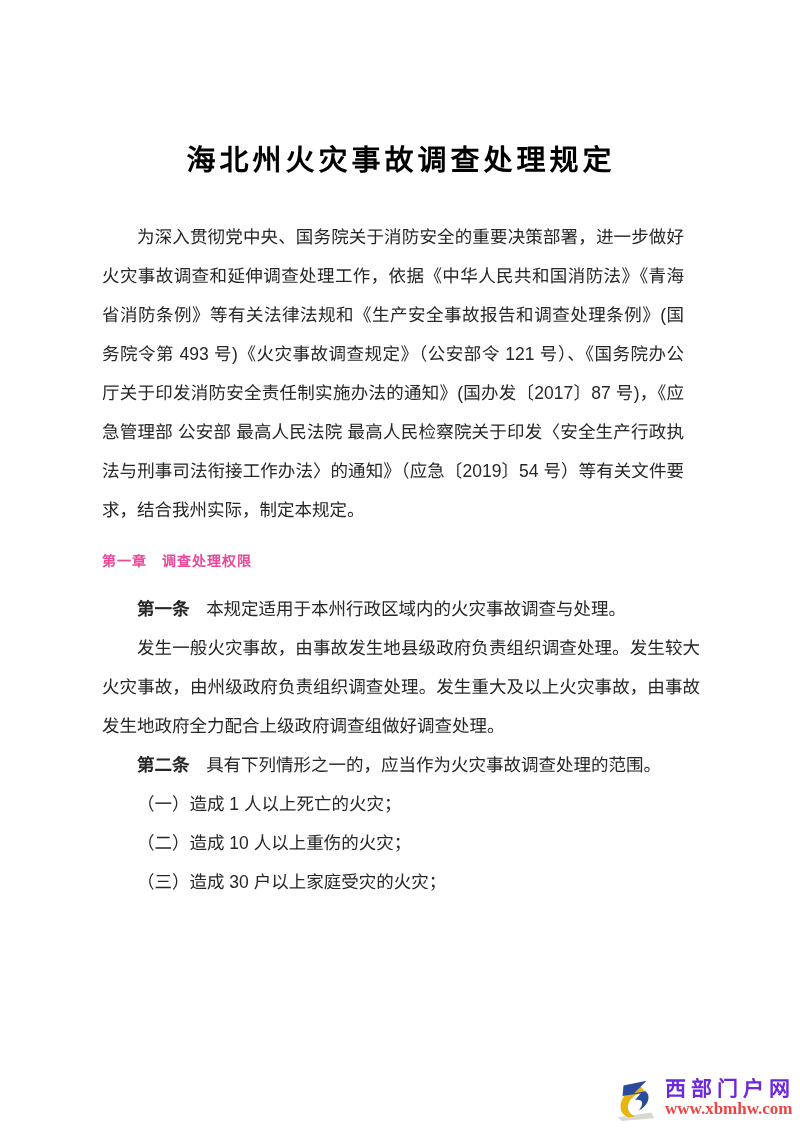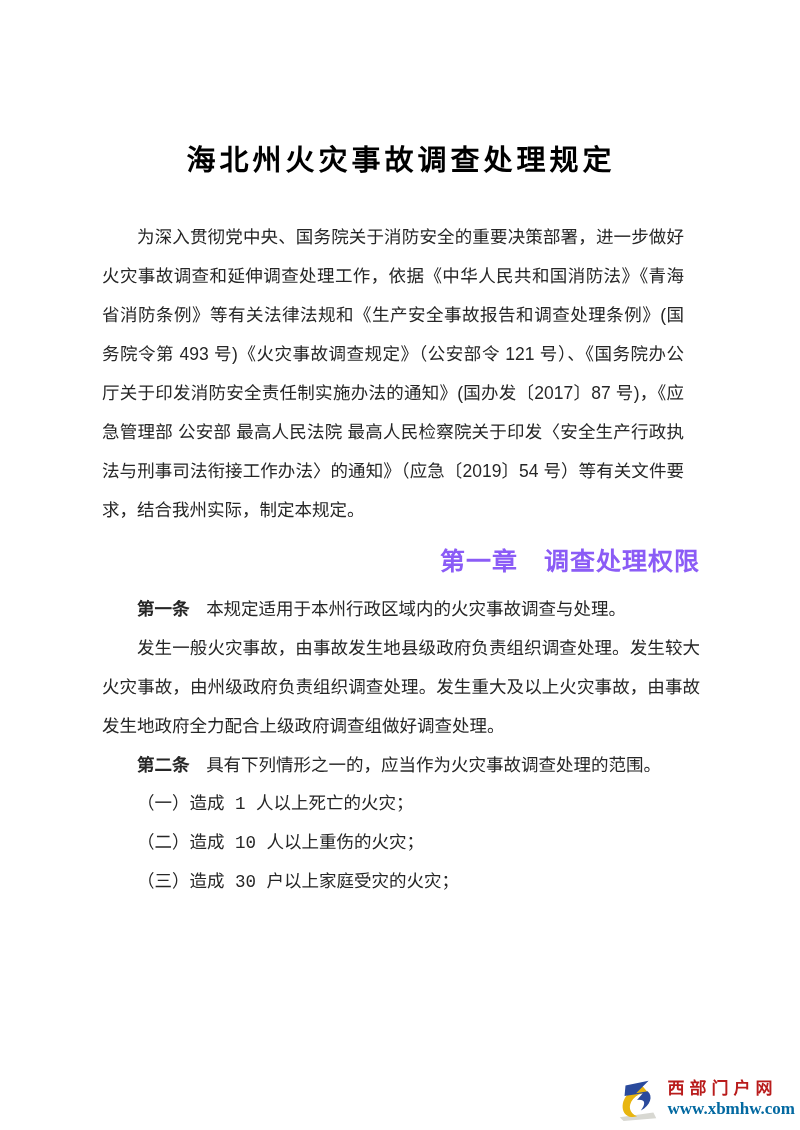--- a/index.html
+++ b/index.html
@@ -35,68 +35,67 @@
     letter-spacing: 4px;
     line-height: 40px;
     color: #000000;
   }
   .intro {
     margin: 38px 16px 0 0;
     text-indent: 2em;
   }
   .chapter {
     margin: 10px 0 0 0;
-    text-align: right;
+    text-align: left;
     text-indent: 0;
-    font-size: 25px;
+    font-size: 14px;
     font-weight: 700;
     letter-spacing: 1px;
     line-height: 42px;
-    color: #8b5cf6;
+    color: #ec4899;
   }
   .para {
     margin: 0;
     text-indent: 2em;
   }
   .para.first-after-chapter { margin-top: 8px; }
   .article-label {
     font-weight: 700;
     margin-right: 0.95em;
     margin-top: 26px;
   }
   .item {
     margin: 0;
     text-indent: 2em;
     text-align: left;
-    font-family: Liberation Mono, monospace;
   }
   .watermark {
     position: absolute;
     right: 5px;
     bottom: 6px;
     display: flex;
     align-items: center;
   }
   .wm-logo {
     width: 50px;
     height: 50px;
     margin-right: 4px;
     flex: 0 0 auto;
   }
   .wm-text { display: flex; flex-direction: column; justify-content: center; }
   .wm-name {
-    color: #b91c1c;
+    color: #6d28d9;
     font-weight: 700;
-    font-size: 17px;
+    font-size: 21px;
     letter-spacing: 5px;
     line-height: 19px;
     white-space: nowrap;
   }
   .wm-url {
-    color: #0369a1;
+    color: #ef4444;
     font-weight: 700;
     font-size: 17px;
     line-height: 21px;
     white-space: nowrap;
     font-family: "Liberation Serif", "DejaVu Serif", serif;
   }
 </style>
 </head>
 <body>
 

